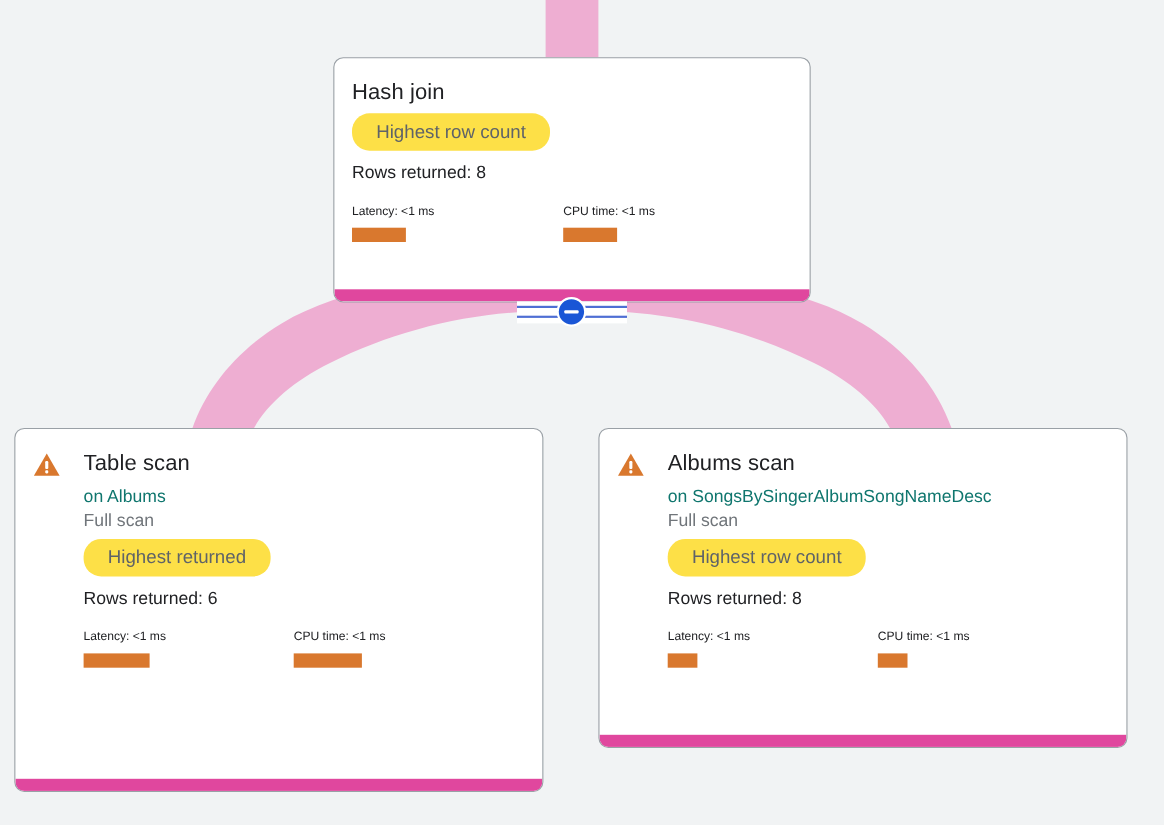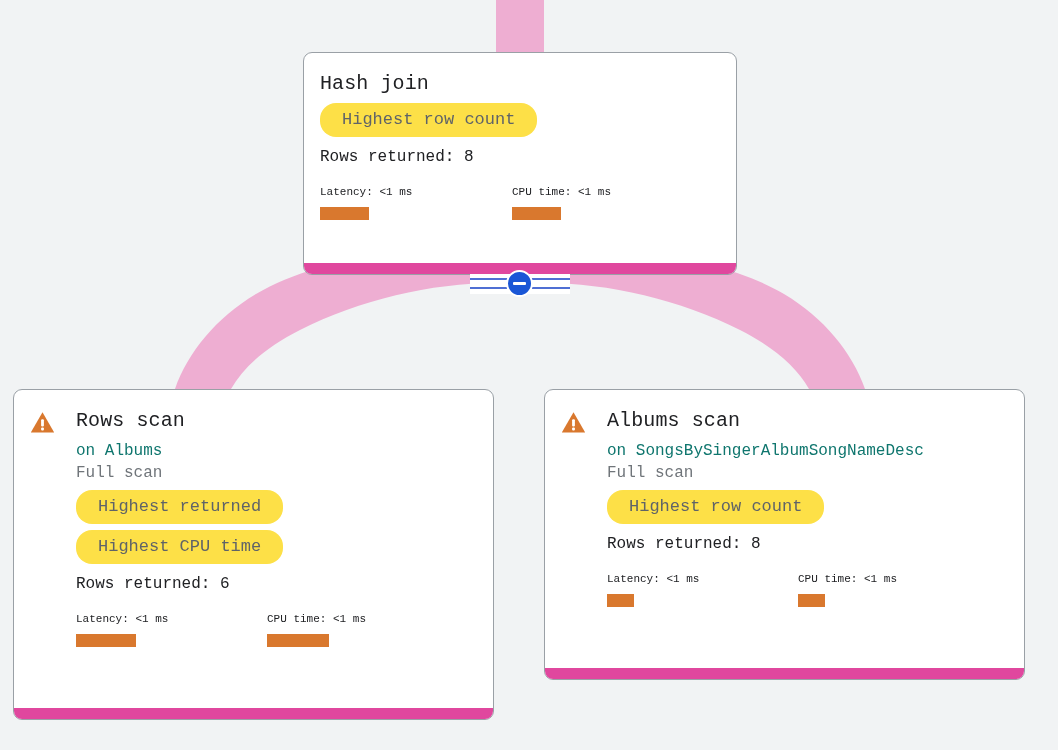--- a/index.html
+++ b/index.html
@@ -33,21 +33,20 @@
   }
 
   
   .node {
     position: absolute;
     background: #ffffff;
     border: 1px solid #9aa0a6;
     border-radius: 9px;
     box-sizing: border-box;
     overflow: hidden;
-    font-family: Liberation Mono, monospace;
   }
   .node-body {
     padding: 18px 16px 14px 16px;
     box-sizing: border-box;
   }
   .node-footer {
     position: absolute;
     left: 0;
     right: 0;
     bottom: 0;
@@ -251,31 +250,28 @@
     <div class="node-body">
       <div class="node-head">
         <div class="warn-slot">
           <svg class="warn-icon" width="25" height="23" viewBox="0 0 25 23" xmlns="http://www.w3.org/2000/svg">
             <path d="M12.5 1.2 L24.2 21.6 L0.8 21.6 Z" fill="#d9782e"></path>
             <rect x="11.1" y="8.2" width="2.8" height="7.2" rx="1" fill="#ffffff"></rect>
             <rect x="11.1" y="16.6" width="2.8" height="2.8" rx="1" fill="#ffffff"></rect>
           </svg>
         </div>
         <div style="flex:1 1 auto;">
-          <div class="node-title">Rows scan</div>
+          <div class="node-title">Table scan</div>
 
           <div class="node-sub">on Albums</div>
           <div class="node-sub2">Full scan</div>
 
           <div class="chips">
             <span class="chip-row">
               <span class="chip">Highest returned</span>
-            </span>
-            <span class="chip-row">
-              <span class="chip">Highest CPU time</span>
             </span>
           </div>
 
           <div class="rows-returned">Rows returned: 6</div>
 
           <div class="metrics">
             <div class="metric" style="width:191px;">
               <div class="metric-label">Latency: &lt;1 ms</div>
               <div class="metric-bar" style="width:60px;"></div>
             </div>

